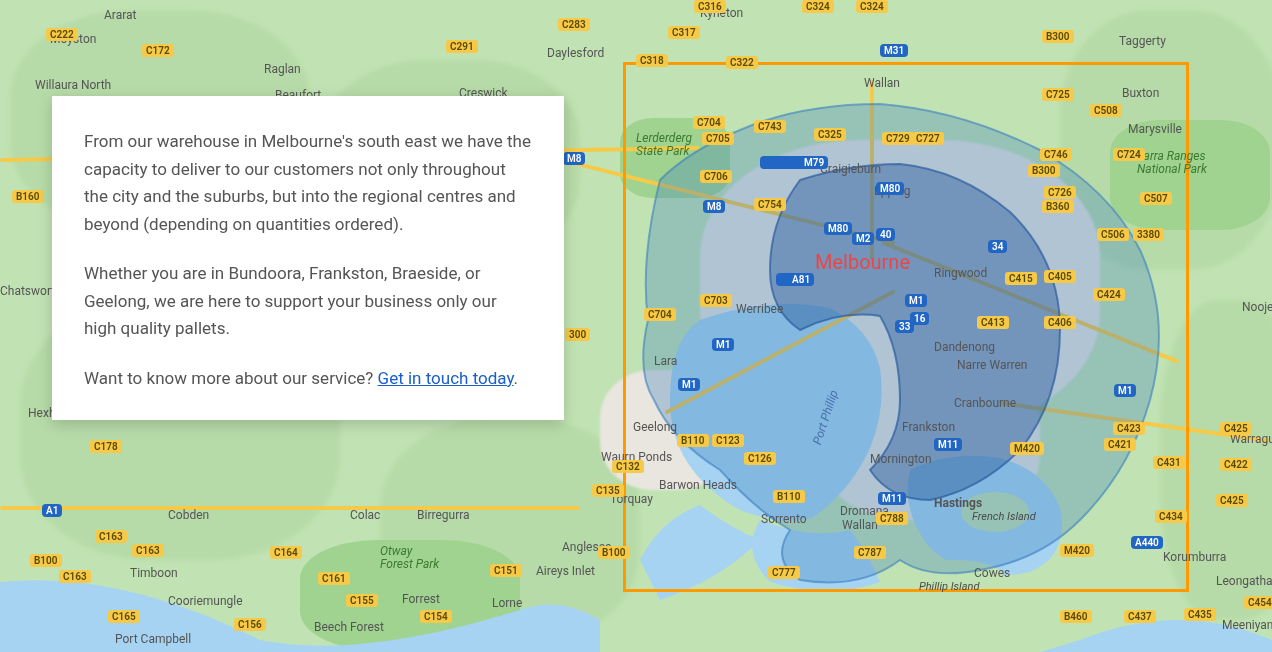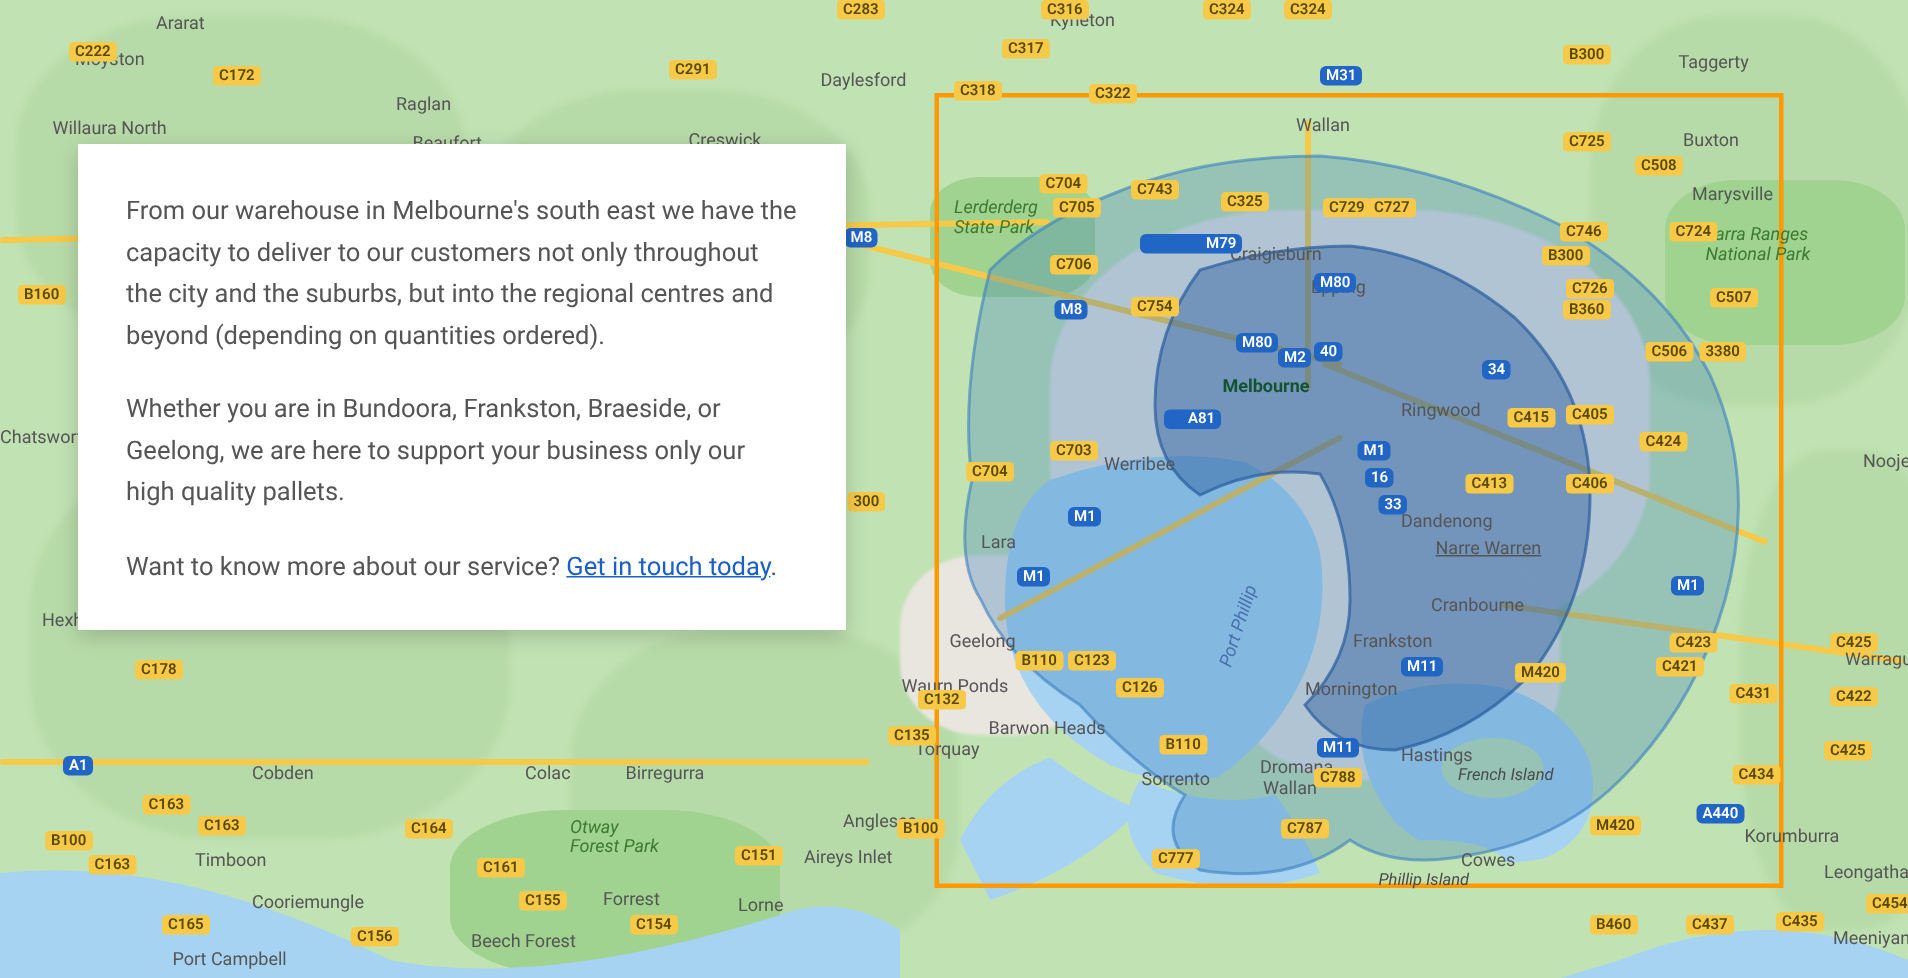--- a/index.html
+++ b/index.html
@@ -7,21 +7,21 @@
   
   .land{position:absolute;inset:0;background:#c1e3b3;}
   .grass{position:absolute;background:#b7dba8;border-radius:40%;filter:blur(2px);}
   .urban{position:absolute;background:#e9e5df;filter:blur(1px);}
   .park{position:absolute;background:#9fd38f;}
   .parklabel{position:absolute;color:#3d7a2f;font-size:12px;font-style:italic;line-height:1.1;}
   .road{position:absolute;background:#f7c948;height:4px;border-radius:2px;}
   .shield{position:absolute;background:#f7c948;color:#5a4a00;font-size:10px;font-weight:600;padding:1px 4px;border-radius:3px;white-space:nowrap;line-height:1.1;}
   .shield.mwy{background:#2166c4;color:#fff;border-radius:4px;}
   .city{position:absolute;color:#4a4a4a;font-size:11px;white-space:nowrap;}
-  .city.big{font-size:12px;color:#14532d;font-weight:700;}
+  .city.big{font-size:20px;color:#ef4444;font-weight:400;}
   .city.mid{font-size:12px;color:#555;}
   .bay{position:absolute;color:#4a6fad;font-size:12px;font-style:italic;transform:rotate(-72deg);transform-origin:left top;}
   
   #bbox{position:absolute;border:3px solid #ff9900;box-sizing:border-box;}
   svg.overlay{position:absolute;left:0;top:0;pointer-events:none;}
   .svc-outer{fill:#3b7fbf;fill-opacity:.32;stroke:#3b7fbf;stroke-opacity:.6;stroke-width:2;}
   .svc-inner{fill:#2a5d9e;fill-opacity:.45;stroke:#2a5d9e;stroke-opacity:.7;stroke-width:2;}
   
   #card{position:absolute;background:#fff;box-shadow:0 4px 14px rgba(0,0,0,.18);padding:32px 32px 28px 32px;box-sizing:border-box;}
   #card p{margin:0 0 22px 0;color:#555;font-size:17px;line-height:1.62;}
@@ -161,33 +161,33 @@
       <div class="city mid" style="left: 115px; top: 632px;">Port Campbell</div>
       <div class="city mid" style="left: 314px; top: 620px;">Beech Forest</div>
       <div class="city mid" style="left: 0px; top: 284px;">Chatsworth</div>
       <div class="city mid" style="left: 28px; top: 406px;">Hexham</div>
       <div class="city mid" style="left: 1242px; top: 300px;">Noojee</div>
       <div class="city mid" style="left: 1230px; top: 432px;">Warragul</div>
       <div class="city mid" style="left: 1163px; top: 550px;">Korumburra</div>
       <div class="city mid" style="left: 1216px; top: 574px;">Leongatha</div>
       <div class="city mid" style="left: 1222px; top: 618px;">Meeniyan</div>
       <div class="city mid" style="left: 934px; top: 340px;">Dandenong</div>
-      <div class="city mid" style="left: 957px; top: 358px; text-decoration: underline;">Narre Warren</div>
+      <div class="city mid" style="left: 957px; top: 358px;">Narre Warren</div>
       <div class="city mid" style="left: 954px; top: 396px;">Cranbourne</div>
       <div class="city mid" style="left: 902px; top: 420px;">Frankston</div>
       <div class="city mid" style="left: 870px; top: 452px;">Mornington</div>
-      <div class="city mid" style="left: 934px; top: 496px;">Hastings</div>
+      <div class="city mid" style="left: 934px; top: 496px; font-weight: bold;">Hastings</div>
       <div class="city mid" style="left: 840px; top: 504px;">Dromana</div>
       <div class="city mid" style="left: 842px; top: 518px;">Wallan</div>
       <div class="city mid" style="left: 761px; top: 512px;">Sorrento</div>
       <div class="city mid" style="left: 974px; top: 566px;">Cowes</div>
       <div class="city " style="font-style: italic; left: 972px; top: 510px;">French Island</div>
       <div class="city " style="font-style: italic; left: 919px; top: 580px;">Phillip Island</div>
       <div class="shield" style="left: 46px; top: 0px; margin-top: 28px;">C222</div>
-      <div class="shield" style="left: 558px; top: 0px;">C283</div>
+      <div class="shield" style="left: 558px; top: 18px;">C283</div>
       <div class="shield" style="left: 694px; top: 0px;">C316</div>
       <div class="shield" style="left: 802px; top: 0px;">C324</div>
       <div class="shield" style="left: 856px; top: 0px;">C324</div>
       <div class="shield" style="left: 1042px; top: 30px;">B300</div>
       <div class="shield mwy" style="left: 880px; top: 44px;">M31</div>
       <div class="shield" style="left: 142px; top: 44px;">C172</div>
       <div class="shield" style="left: 446px; top: 40px;">C291</div>
       <div class="shield" style="left: 668px; top: 26px;">C317</div>
       <div class="shield" style="left: 636px; top: 54px;">C318</div>
       <div class="shield" style="left: 726px; top: 56px;">C322</div>
@@ -227,21 +227,21 @@
       <div class="shield" style="left: 1044px; top: 270px;">C405</div>
       <div class="shield" style="left: 1093px; top: 288px;">C424</div>
       <div class="shield" style="left: 700px; top: 294px;">C703</div>
       <div class="shield mwy" style="left: 776px; top: 273px; padding-left: 16px;">A81</div>
       <div class="shield mwy" style="left: 905px; top: 294px;">M1</div>
       <div class="shield mwy" style="left: 910px; top: 312px;">16</div>
       <div class="shield" style="left: 644px; top: 308px;">C704</div>
       <div class="shield" style="left: 977px; top: 316px;">C413</div>
       <div class="shield" style="left: 1044px; top: 316px;">C406</div>
       <div class="shield" style="left: 565px; top: 328px;">300</div>
-      <div class="shield mwy" style="left: 895px; top: 330px; margin-left: 24px;">33</div>
+      <div class="shield mwy" style="left: 895px; top: 320px;">33</div>
       <div class="shield mwy" style="left: 712px; top: 338px;">M1</div>
       <div class="shield mwy" style="left: 1114px; top: 384px;">M1</div>
       <div class="shield mwy" style="left: 678px; top: 378px;">M1</div>
       <div class="shield" style="left: 90px; top: 440px;">C178</div>
       <div class="shield" style="left: 677px; top: 434px;">B110</div>
       <div class="shield" style="left: 712px; top: 434px;">C123</div>
       <div class="shield" style="left: 744px; top: 452px;">C126</div>
       <div class="shield mwy" style="left: 934px; top: 438px;">M11</div>
       <div class="shield" style="left: 1010px; top: 442px;">M420</div>
       <div class="shield" style="left: 1113px; top: 422px;">C423</div>

